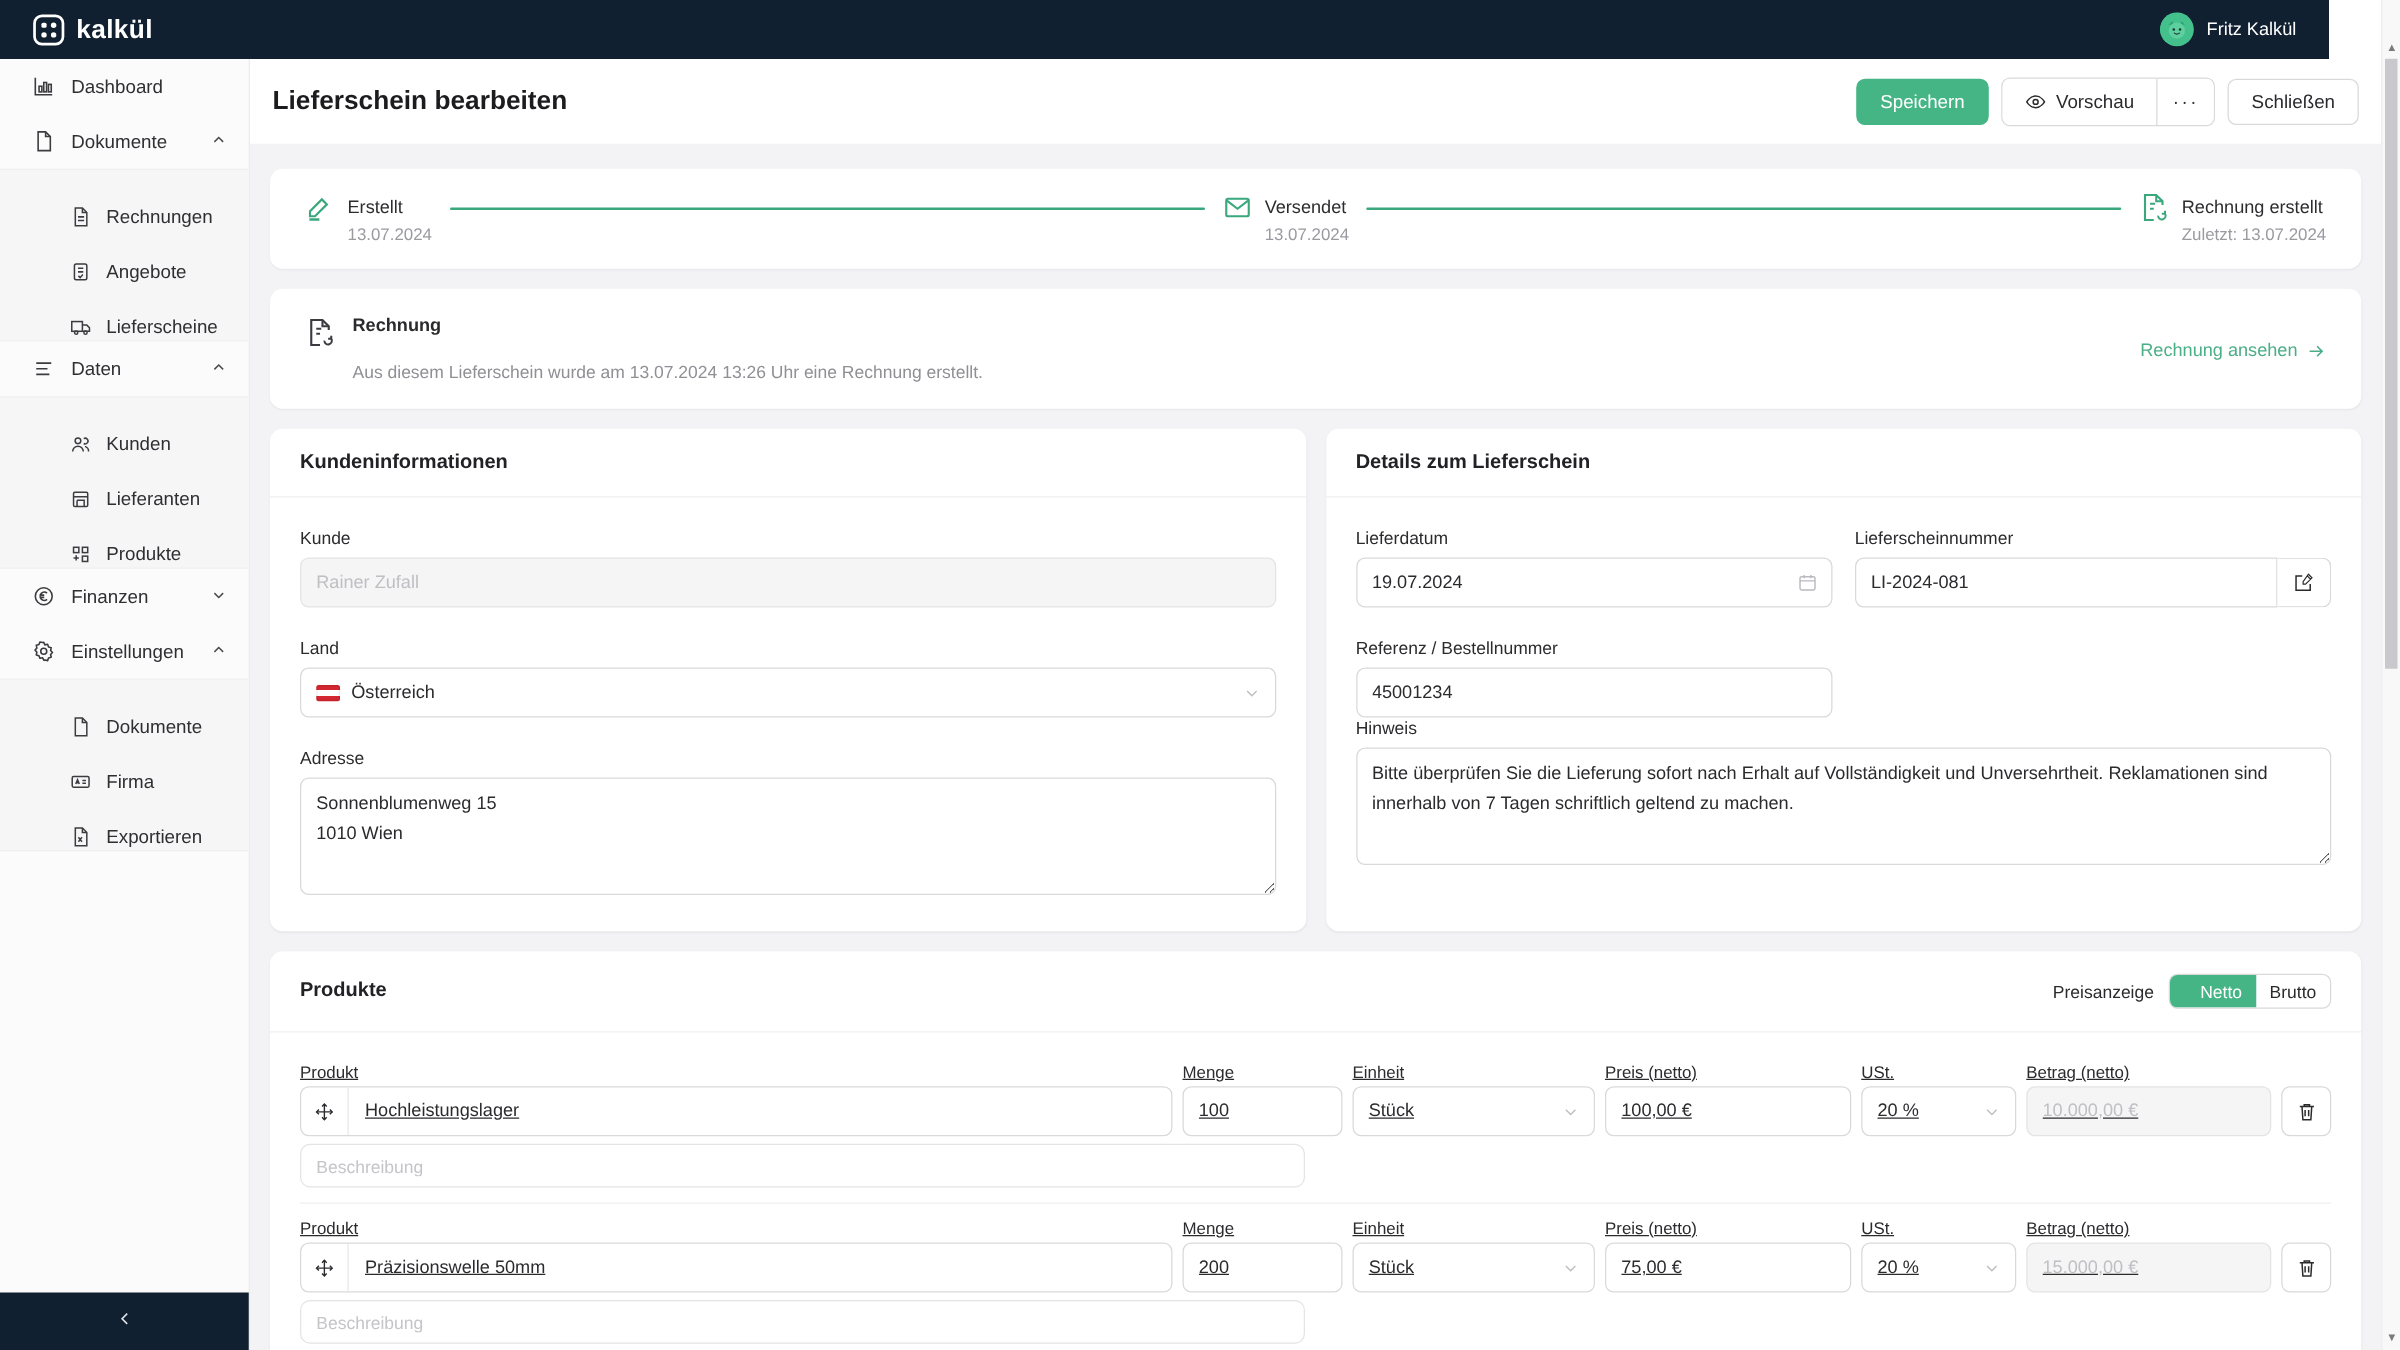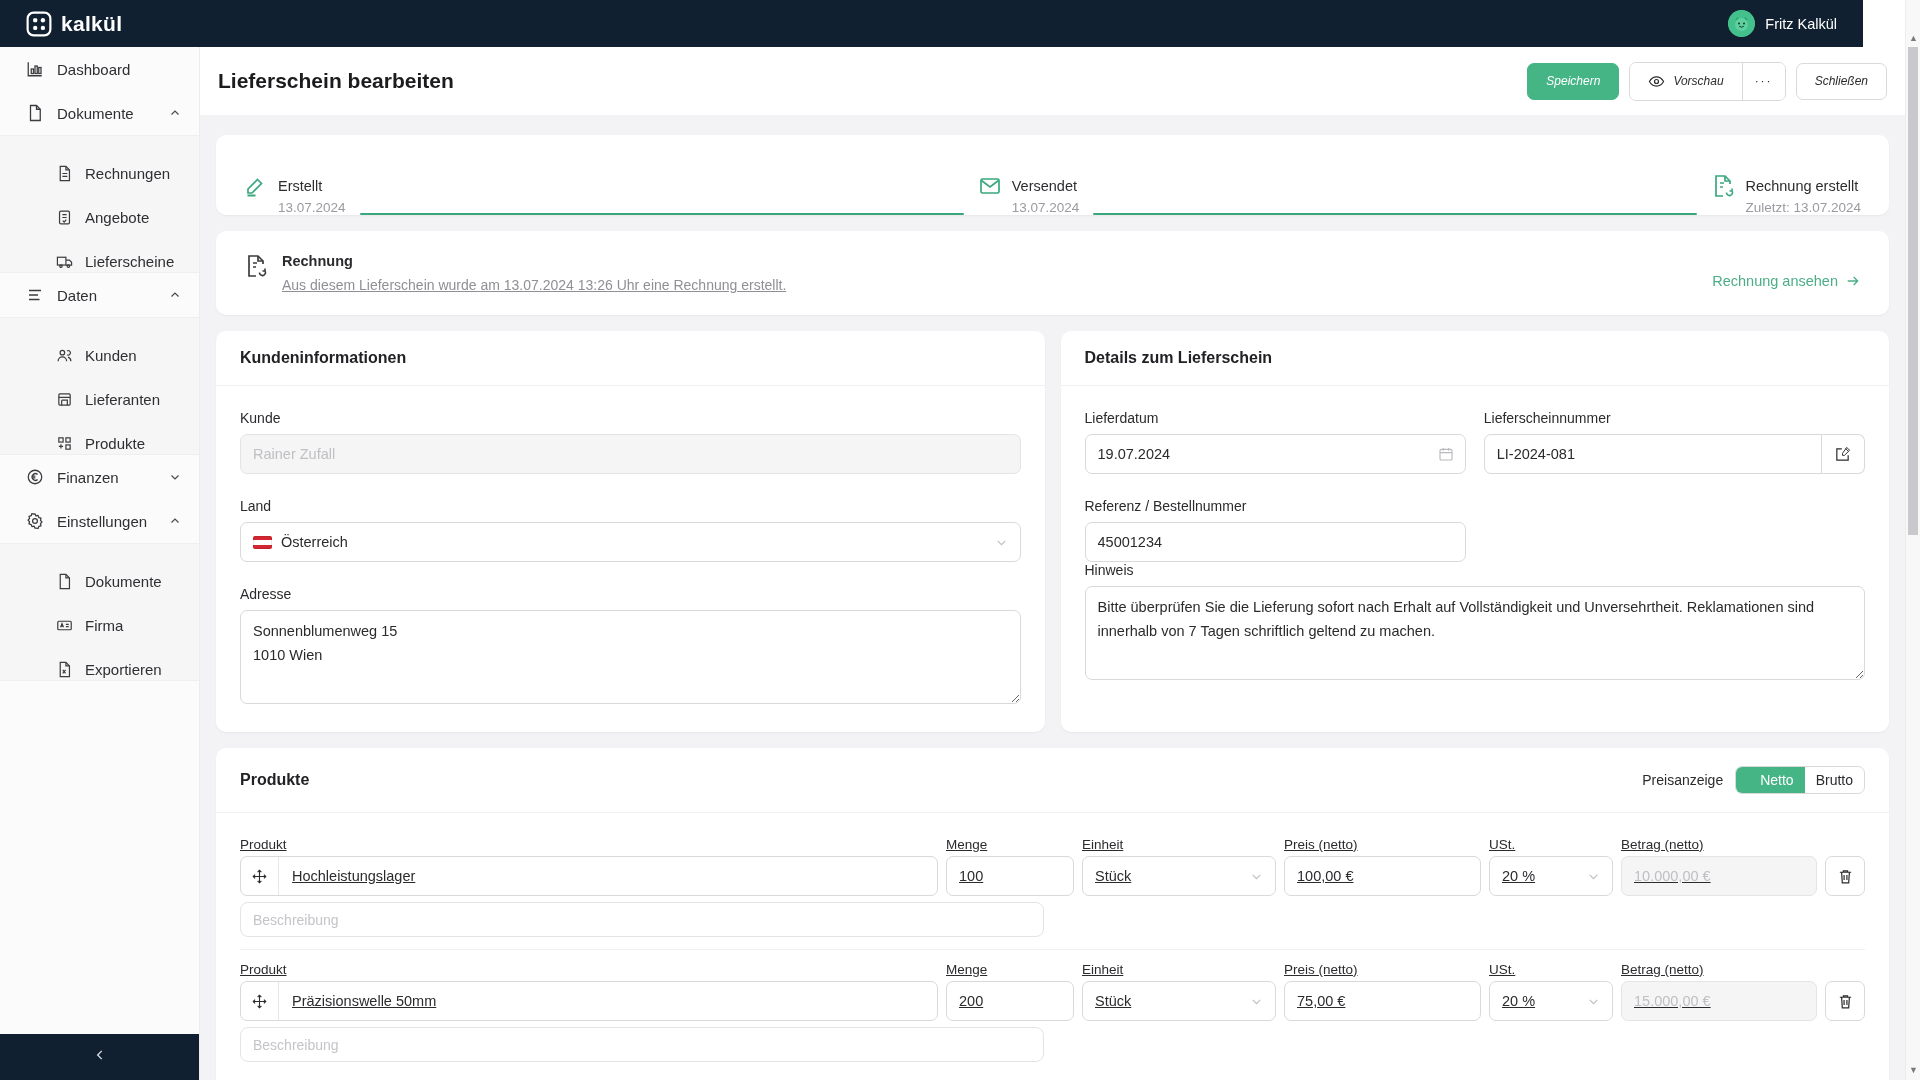--- a/index.html
+++ b/index.html
@@ -29,44 +29,44 @@
   .s-ic { color:#3c3c40; display:flex; }
   .collapse-bar { position:absolute; left:0; right:0; bottom:0; height:46px; background:#112031;
     color:#dfe4ea; display:flex; align-items:center; justify-content:center; cursor:pointer; }
 
   
   .main { position:absolute; top:47px; left:200px; right:15px; bottom:0; display:flex; flex-direction:column; }
   .page-header { height:68px; background:#fff; display:flex; align-items:center;
     justify-content:space-between; padding:0 18px; }
   .page-title { font-size:21px; font-weight:bold; color:#1c1c1f; }
   .actions { display:flex; align-items:center; gap:10px; }
-  .btn { height:37px; border-radius:7px; border:1px solid #d9d9d9; background:#fff; font-size:12px;
+  .btn { height:37px; border-radius:7px; border:1px solid #d9d9d9; background:#fff; font-size:15px;
     color:#2b2b2e; padding:0 18px; display:flex; align-items:center; gap:8px; cursor:pointer;
-    font-family:inherit;font-style:italic; }
+    font-family:inherit; }
   .btn-green { background:#45b585; border-color:#45b585; color:#fff; }
   .btn-group { display:flex; border:1px solid #d9d9d9; border-radius:7px; overflow:hidden; }
   .btn-group .btn { border:none; border-radius:0; }
   .btn-group .btn + .btn { border-left:1px solid #d9d9d9; padding:0 12px; letter-spacing:2px; }
 
   .content { flex:1; background:#f3f3f5; padding:20px 16px 0; overflow:hidden; }
   .card { background:#fff; border-radius:10px; box-shadow:0 1px 2px rgba(16,24,40,.05); }
 
   
-  .timeline { height:80px; display:flex; align-items:flex-end; padding:21px 28px 0; margin-bottom:16px; }
+  .timeline { height:80px; display:flex; align-items:flex-start; padding:21px 28px 0; margin-bottom:16px; }
   .t-step { display:flex; gap:10px; }
   .t-ic { color:#3aa87c; display:flex; margin-top:-2px; }
   .t-label { font-size:14.5px; color:#2d2d30; font-weight:500; line-height:20px; }
   .t-date { font-size:13.5px; color:#9a9aa0; margin-top:4px; }
   .t-line { flex:1; height:2px; background:#3aa87c; margin:10px 14px 0; border-radius:2px; }
 
   
   .banner { display:flex; align-items:flex-start; padding:22px 28px; margin-bottom:16px; gap:14px; }
   .b-ic { color:#3c3c40; display:flex; margin-top:1px; }
   .b-title { font-size:14.5px; font-weight:bold; color:#2b2b2e; }
-  .b-text { font-size:14px; color:#8f8f95; margin-top:8px;text-decoration:underline; }
+  .b-text { font-size:14px; color:#8f8f95; margin-top:20px; }
   .b-body { flex:1; }
   .b-link { display:flex; align-items:center; gap:7px; color:#4cae87; font-size:14.5px;
     text-decoration:none; margin-top:20px; cursor:pointer; white-space:nowrap; }
 
   
   .two-col { display:grid; grid-template-columns:1fr 1fr; gap:16px; margin-bottom:16px; }
   .card-head { padding:18px 24px; font-size:16px; font-weight:bold; color:#222226;
     border-bottom:1px solid #f0f0f0; }
   .card-body { padding:24px; }
   .field { margin-bottom:24px; }

